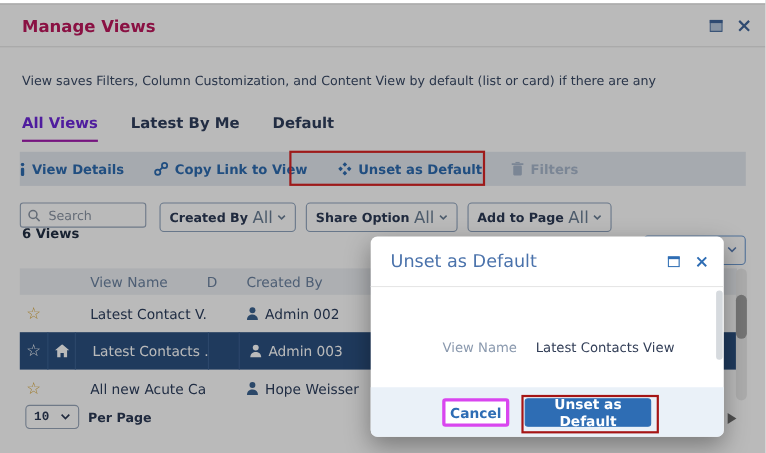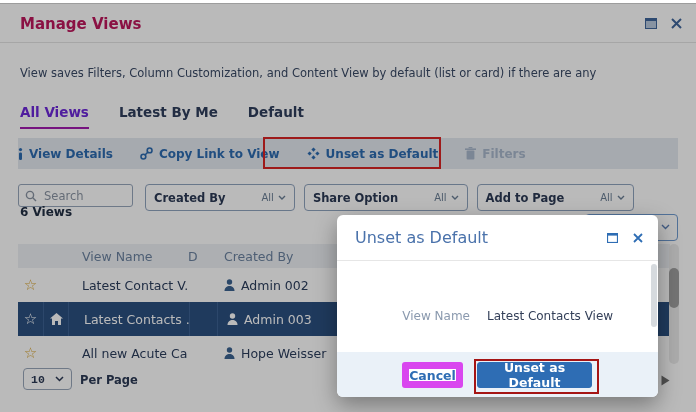--- a/index.html
+++ b/index.html
@@ -24,21 +24,21 @@
   .toolbar{position:absolute;left:18px;top:134px;width:660px;height:31px;background:#e4e9f0;display:flex;align-items:center;gap:27px;box-sizing:border-box;}
   .tb-item{display:inline-flex;align-items:center;gap:6px;font-size:12px;font-weight:700;color:#2d6bb0;cursor:pointer;white-space:nowrap;}
   .tb-item.disabled{color:#a9b8cc;cursor:default;}
   
   .filterrow{position:absolute;left:18px;top:180px;display:flex;align-items:flex-start;}
   .searchbox{width:115px;height:23px;border:1px solid #97a6bb;border-radius:3px;display:flex;align-items:center;padding:0 6px;box-sizing:border-box;background:#fff;margin-right:12px;}
   .searchbox input{border:none;outline:none;width:80px;font-size:11.5px;color:#47536b;background:transparent;font-family:inherit;}
   .searchbox input::placeholder{color:#8a94a3;}
   .dropbtn{height:25px;border:1px solid #8fa3bd;border-radius:4px;background:#fff;display:inline-flex;align-items:center;gap:4px;padding:0 8px;margin-right:9px;cursor:pointer;white-space:nowrap;}
   .dropbtn .lbl{font-size:11.5px;font-weight:700;color:#2c3a55;}
-  .dropbtn .val{font-size:10px;color:#6b7f95;margin-left:32px;}
+  .dropbtn .val{font-size:15px;color:#6b7f95;}
   
   .countlbl{position:absolute;left:20px;top:201px;font-size:12px;font-weight:700;color:#222f44;}
   .tbl{position:absolute;left:18px;top:240px;width:652px;}
   .trow{display:flex;align-items:stretch;height:34px;}
   .thead{height:24px;background:#edf0f4;}
   .c1{width:25px;flex:none;display:flex;align-items:center;justify-content:center;}
   .c2{width:24px;flex:none;display:flex;align-items:center;justify-content:center;}
   .c3{width:121px;flex:none;display:flex;align-items:center;padding-left:15px;box-sizing:border-box;overflow:hidden;white-space:nowrap;}
   .c4{width:27px;flex:none;display:flex;align-items:center;overflow:hidden;white-space:nowrap;}
   .c5{flex:1;display:flex;align-items:center;gap:6px;padding-left:9px;box-sizing:border-box;overflow:hidden;white-space:nowrap;}
@@ -67,21 +67,21 @@
   .m-header{position:absolute;left:0;top:0;width:100%;height:46px;border-bottom:1px solid #e6e6e6;box-sizing:border-box;}
   .m-title{position:absolute;left:18px;top:13px;font-size:16px;color:#4a72ab;}
   .m-icons{position:absolute;right:14px;top:16px;display:flex;gap:12px;align-items:center;}
   .m-question{position:absolute;left:21px;top:65px;font-size:12px;color:#33415c;}
   .m-fieldrow{position:absolute;left:0;width:100%;display:flex;}
   .m-label{width:133px;flex:none;text-align:right;font-size:12px;color:#8a99ae;}
   .m-value{padding-left:17px;font-size:12px;color:#333f58;text-align:center;}
   .m-scroll{position:absolute;left:314px;top:49px;width:6px;height:63px;background:#d6dade;border-radius:3px;}
   .m-footer{position:absolute;left:0;bottom:0;width:100%;height:45px;background:#eaf1f8;border-radius:0 0 6px 6px;}
   .btn{position:absolute;top:10px;height:26px;border-radius:3px;font-size:12.5px;font-weight:700;display:flex;align-items:center;justify-content:center;box-sizing:border-box;cursor:pointer;font-family:inherit;}
-  .btn-cancel{left:65px;width:61px;background:#fff;border:7px solid #d946ef;color:#2e6db4;}
+  .btn-cancel{left:65px;width:61px;background:#fff;border:3px solid #d946ef;color:#2e6db4;}
   .btn-primary{left:140px;width:115px;background:#2e6db4;border:1px solid #2e6db4;color:#fff;}
   
   .anno{position:absolute;border:2px solid #9e1a1a;z-index:70;pointer-events:none;}
   .anno-toolbar{left:263px;top:137px;width:174px;height:28px;}
   .anno-confirm{left:474px;top:359px;width:121px;height:31px;border-color:#a51515;}
   svg{display:block;}
 </style>
 </head>
 <body>
 

